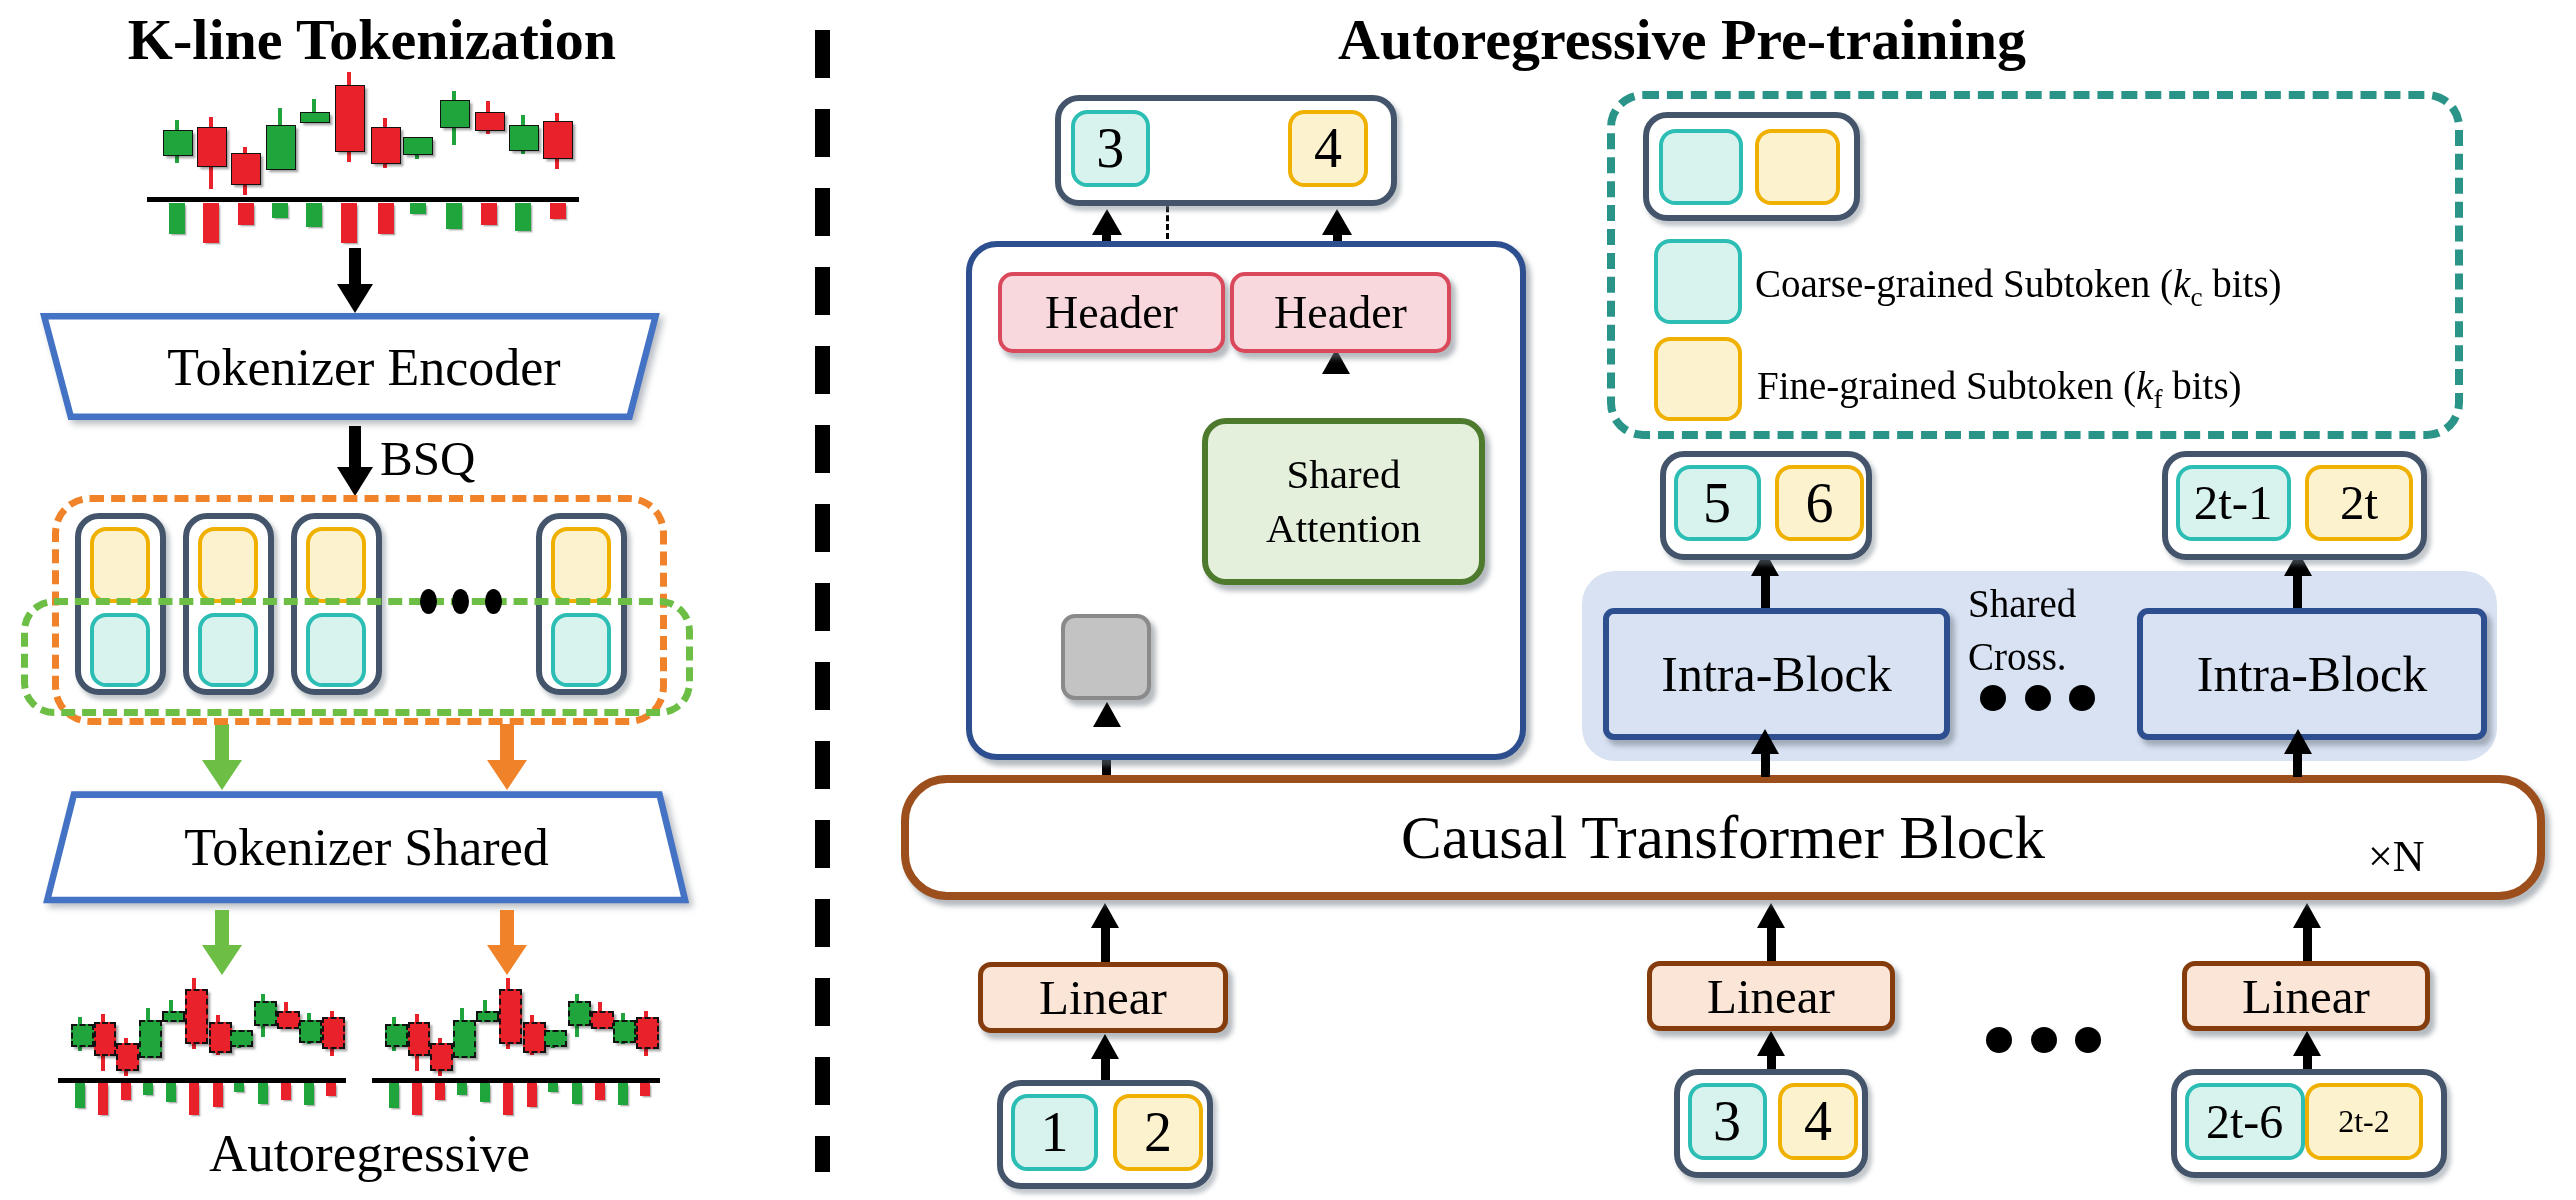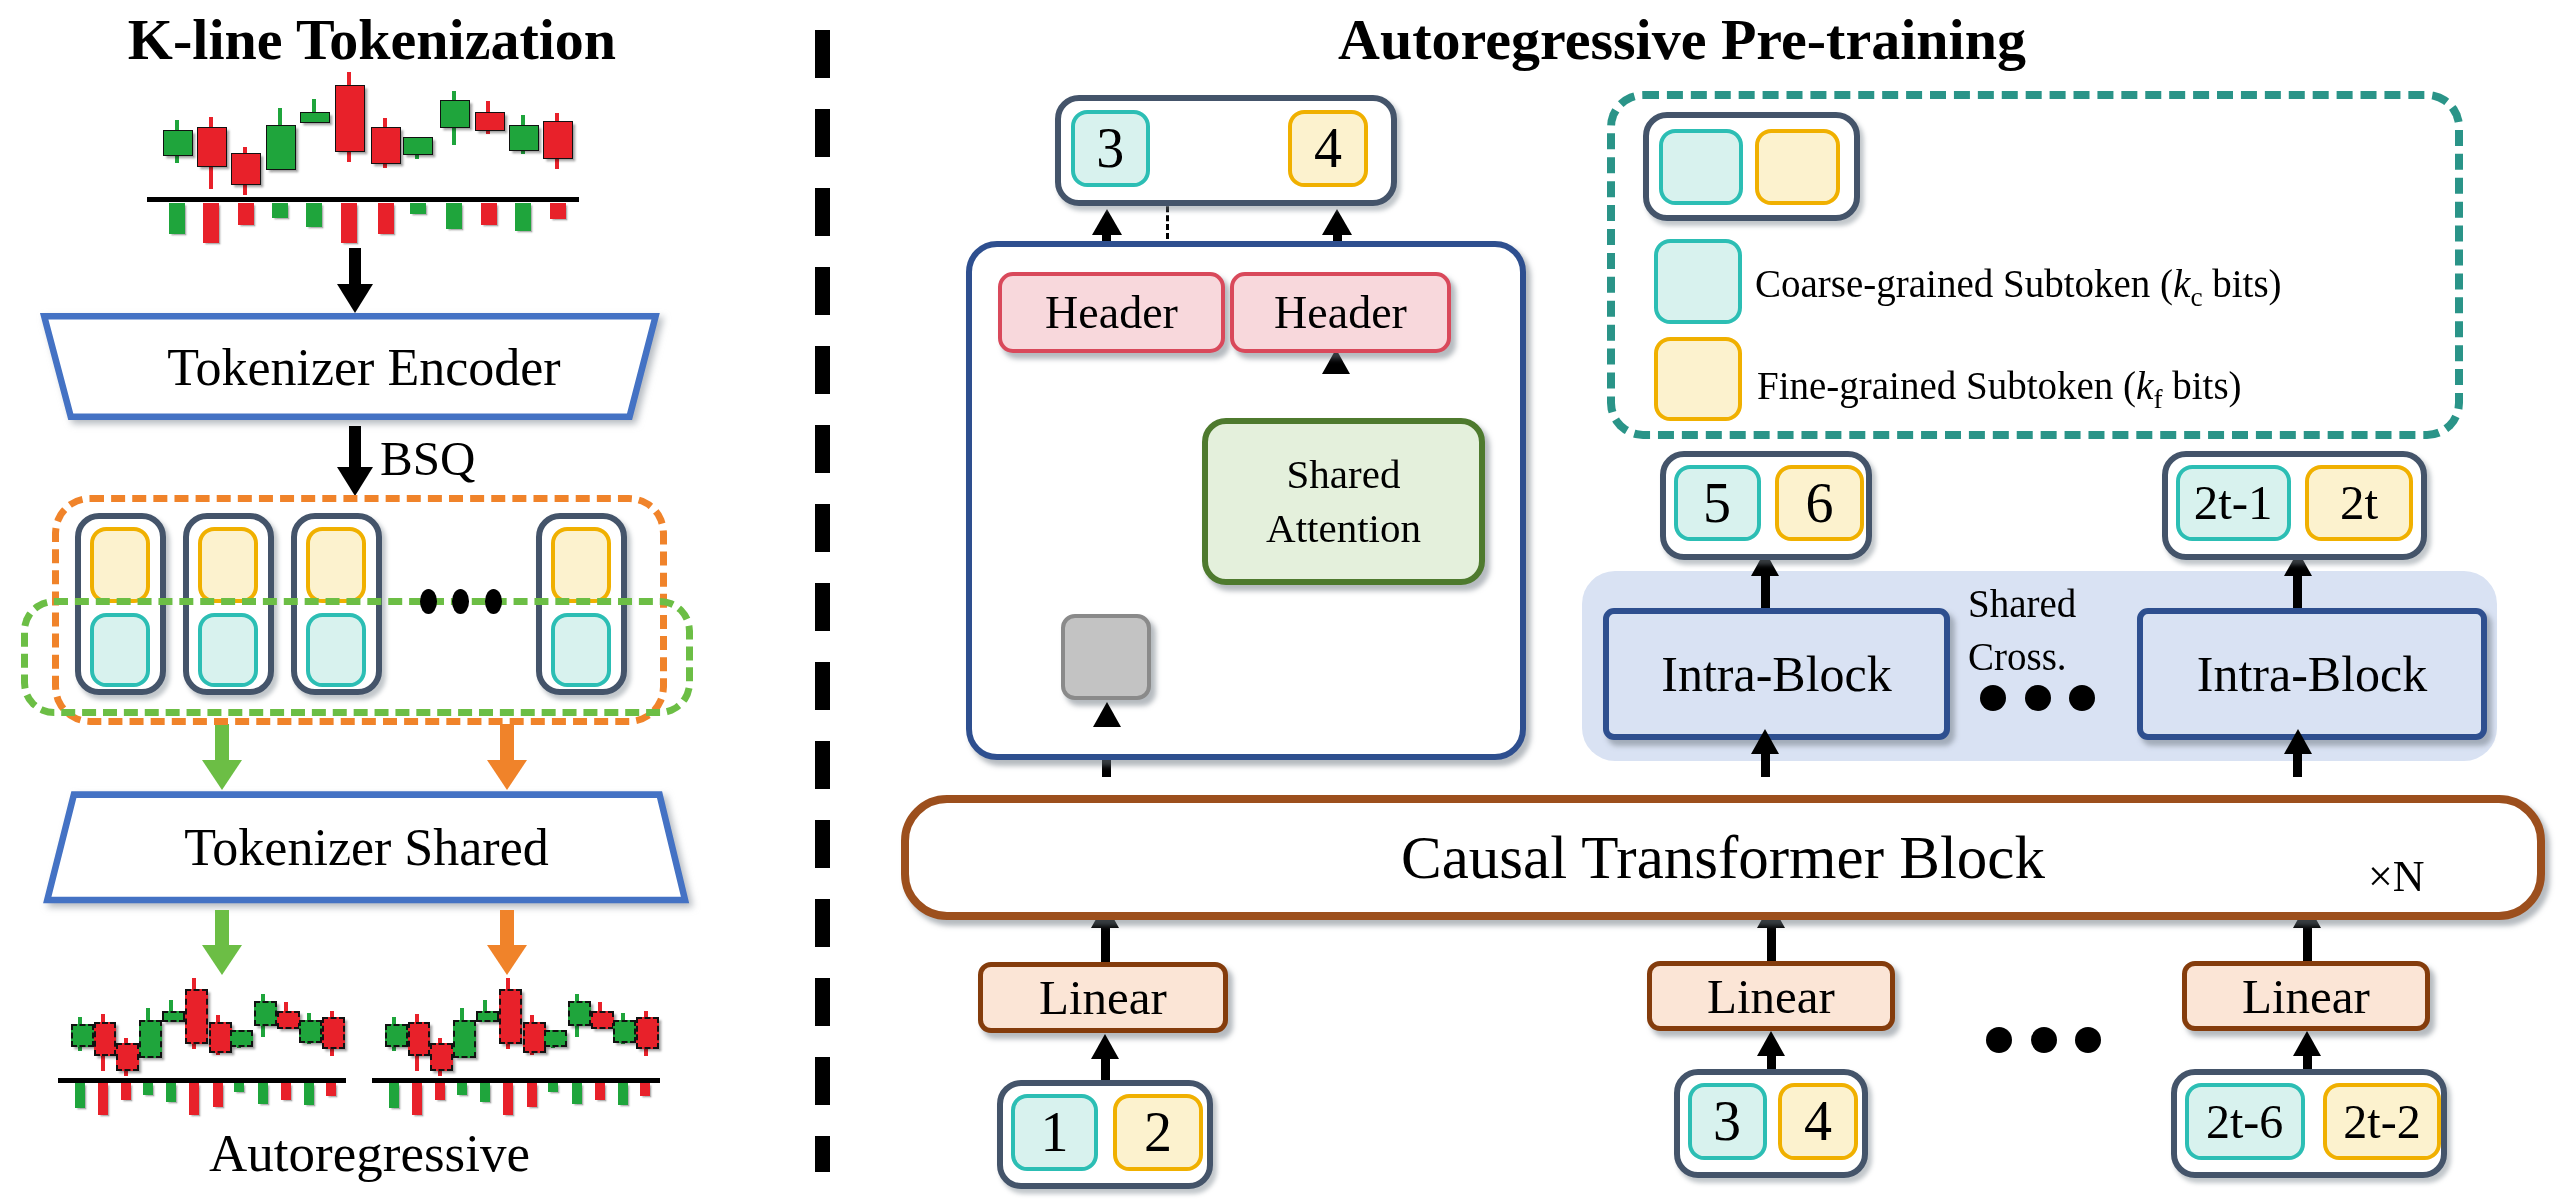--- a/index.html
+++ b/index.html
@@ -305,21 +305,21 @@
   </div>
   <div class="dot" style="left:1980px;top:685px;width:26px;height:26px;z-index:1;"></div>
   <div class="dot" style="left:2025px;top:685px;width:26px;height:26px;z-index:1;"></div>
   <div class="dot" style="left:2069px;top:685px;width:26px;height:26px;z-index:1;"></div>
 
   <div class="head" style="left:1751px;top:729px;border-left:14px solid transparent;border-right:14px solid transparent;border-bottom:25px solid #000;z-index:2;"></div>
   <div class="shaft" style="left:1761px;top:753px;width:8.7px;height:24px;z-index:2;"></div>
   <div class="head" style="left:2284px;top:729px;border-left:14px solid transparent;border-right:14px solid transparent;border-bottom:25px solid #000;z-index:2;"></div>
   <div class="shaft" style="left:2293px;top:753px;width:8.7px;height:24px;z-index:2;"></div>
 
-  <div class="abs boxshadow" style="left:901px;top:775px;width:1628px;height:109px;background:#fff;border:8.7px solid #9C4F1D;border-radius:46px;z-index:1;margin-top:20px;">
+  <div class="abs boxshadow" style="left:901px;top:775px;width:1628px;height:109px;background:#fff;border:8.7px solid #9C4F1D;border-radius:46px;z-index:1;">
     <div class="abs ctr" style="left:380px;top:0;width:868px;height:109px;font-size:61px;white-space:nowrap;">Causal Transformer Block</div>
     <div class="abs" style="left:1459px;top:48px;font-size:44px;">×N</div>
   </div>
 
   <div class="head" style="left:1091px;top:903px;border-left:14px solid transparent;border-right:14px solid transparent;border-bottom:25px solid #000;"></div>
   <div class="shaft" style="left:1101px;top:927px;width:8.7px;height:35px;"></div>
   <div class="head" style="left:1757px;top:903px;border-left:14px solid transparent;border-right:14px solid transparent;border-bottom:25px solid #000;"></div>
   <div class="shaft" style="left:1767px;top:927px;width:8.7px;height:34px;"></div>
   <div class="head" style="left:2293px;top:903px;border-left:14px solid transparent;border-right:14px solid transparent;border-bottom:25px solid #000;"></div>
   <div class="shaft" style="left:2303px;top:927px;width:8.7px;height:34px;"></div>
@@ -342,17 +342,17 @@
   <div class="abs tokenbox" style="left:997px;top:1080px;width:204px;height:97px;">
     <div class="abs sub cyan ctr" style="left:8.1px;top:7.6px;width:79px;height:69px;">1</div>
     <div class="abs sub yellow ctr" style="left:110px;top:7.6px;width:82px;height:69px;">2</div>
   </div>
   <div class="abs tokenbox" style="left:1674px;top:1069px;width:182px;height:97px;">
     <div class="abs sub cyan ctr" style="left:7.6px;top:7.6px;width:71px;height:69px;">3</div>
     <div class="abs sub yellow ctr" style="left:98px;top:7.6px;width:72px;height:69px;">4</div>
   </div>
   <div class="abs tokenbox" style="left:2171px;top:1069px;width:264px;height:97px;">
     <div class="abs sub cyan ctr" style="left:7.6px;top:7.6px;width:112px;height:69px;font-size:48px;">2t-6</div>
-    <div class="abs sub yellow ctr" style="left:146px;top:7.6px;width:110px;height:69px;font-size:48px;">2t-2</div>
+    <div class="abs sub yellow ctr" style="left:128px;top:7.6px;width:110px;height:69px;font-size:32px;">2t-2</div>
   </div>
 
 </div>
 
 
 </body></html>

